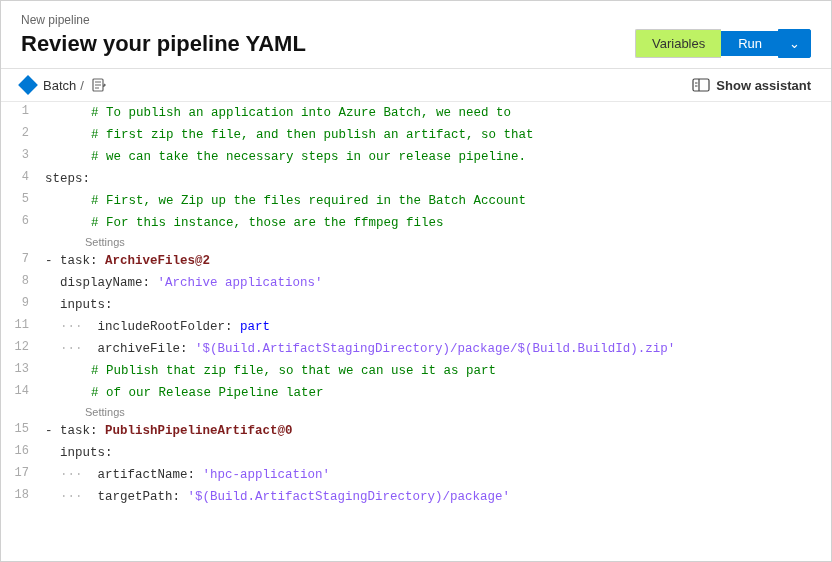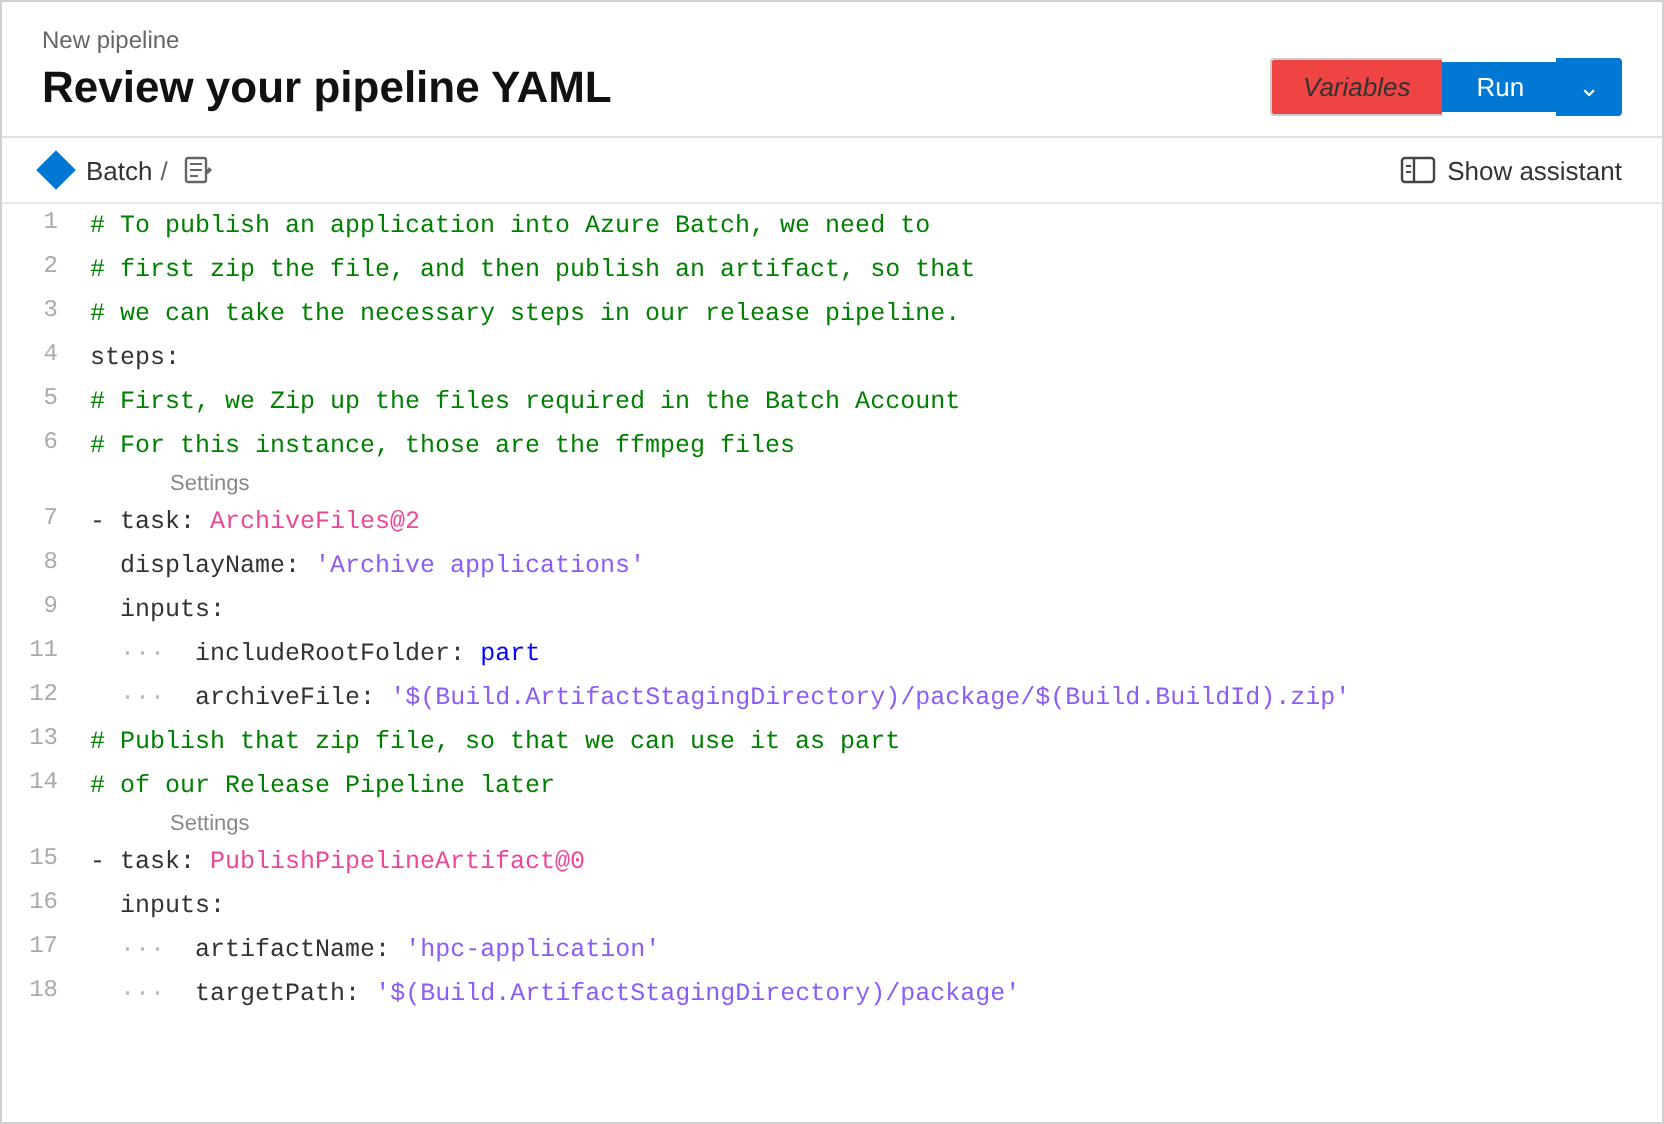--- a/index.html
+++ b/index.html
@@ -31,27 +31,26 @@
       justify-content: space-between;
     }
     .header-actions {
       display: flex;
       align-items: center;
       gap: 0;
     }
     .btn-variables {
       padding: 6px 16px;
       border: 1px solid #ccc;
-      background: #ef4444;
+      background: #bef264;
       color: #333;
       font-size: 13px;
       cursor: pointer;
       border-right: none;
       border-radius: 2px 0 0 2px;
-      font-style: italic;
     }
     .btn-run {
       padding: 4px 16px;
       border: 1px solid #0078d4;
       background: #0078d4;
       color: #fff;
       font-size: 13px;
       cursor: pointer;
       border-radius: 0;
       border-right: none;
@@ -103,20 +102,21 @@
       align-items: center;
       margin-left: 4px;
     }
     .show-assistant {
       display: flex;
       align-items: center;
       gap: 6px;
       font-size: 13px;
       color: #333;
       cursor: pointer;
+      font-weight: bold;
     }
     .show-assistant-icon {
       display: inline-flex;
       align-items: center;
     }
     .editor-container {
       padding: 0;
       background: #fff;
       font-family: 'Consolas', 'Courier New', monospace;
       font-size: 12.5px;
@@ -138,25 +138,25 @@
       flex-shrink: 0;
       padding-top: 2px;
     }
     .line-content {
       flex: 1;
       padding: 1px 0 1px 8px;
       white-space: pre;
       font-size: 12.5px;
       line-height: 20px;
     }
-    .comment { color: #008000; }
+    .comment { color: #008000; margin-left: 46px; }
     .value-str { color: #8b5cf6; }
     .value-keyword { color: #0000ff; }
     .plain { color: #333; }
-    .task-name { color: #ec4899; }
+    .task-name { color: #7f1d1d; font-weight: bold; }
     .settings-label {
       color: #888;
       font-size: 11px;
       padding-left: 48px;
       line-height: 16px;
       display: block;
       font-family: 'Segoe UI', Arial, sans-serif;
     }
     .settings-row {
       display: flex;

